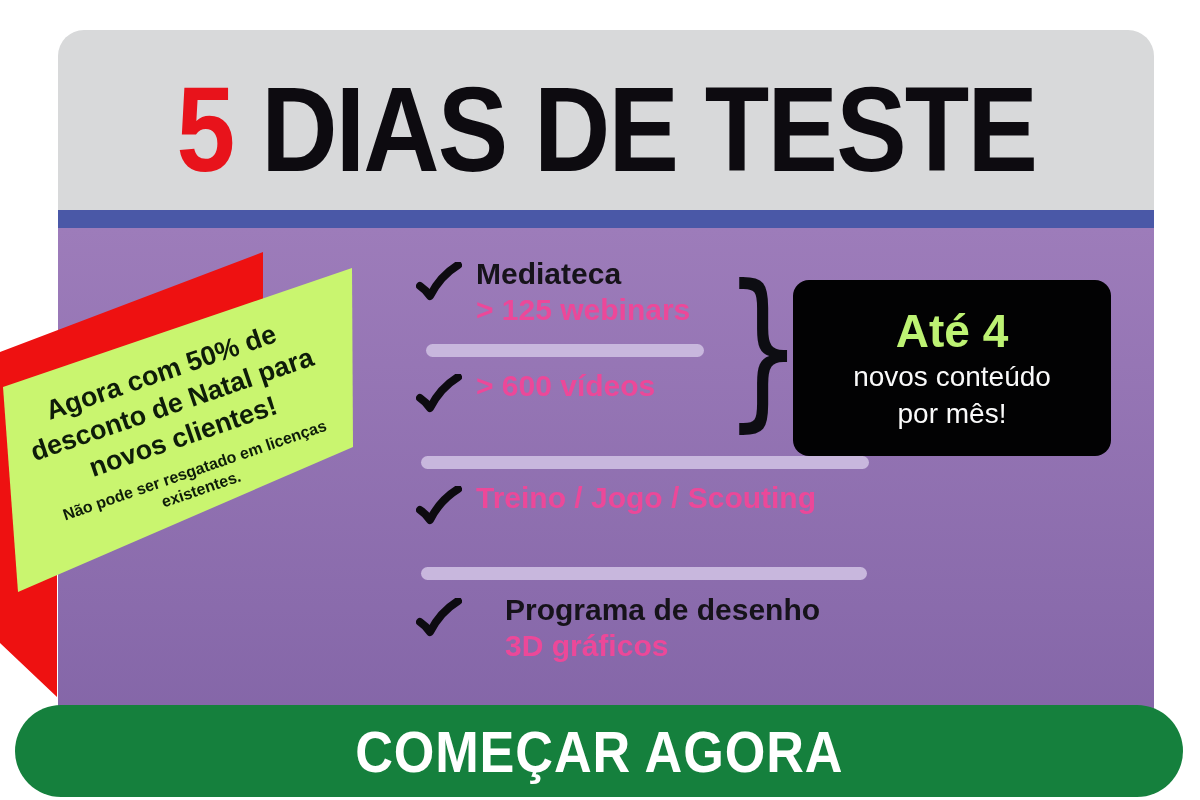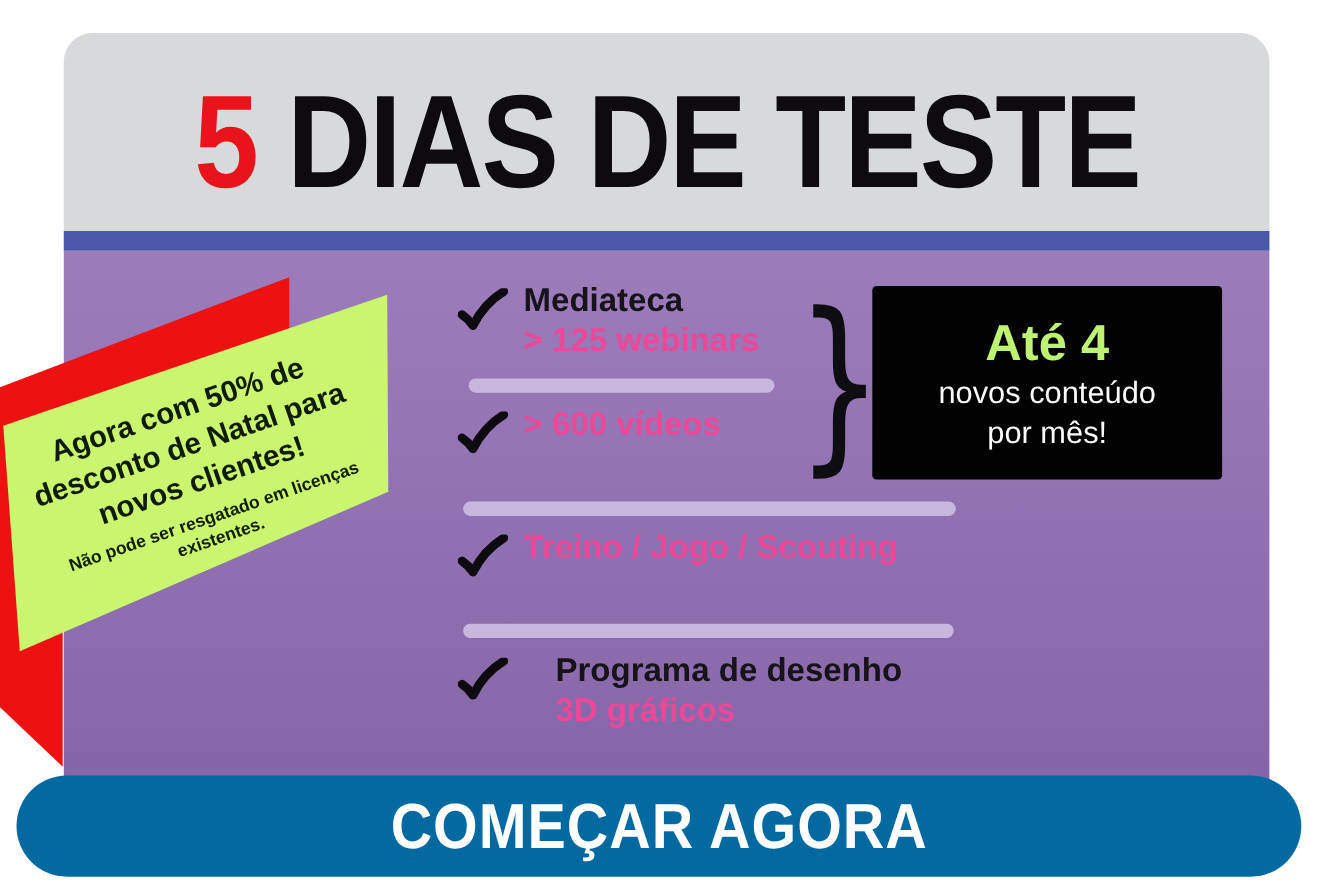--- a/index.html
+++ b/index.html
@@ -66,32 +66,32 @@
   .brace{
     position:absolute;left:714px;top:250px;width:70px;height:200px;
     font-family:"DejaVu Sans", sans-serif;
     font-size:172px;line-height:196px;color:#0d0d12;
     transform:scaleX(0.72);transform-origin:center;
     text-align:center;
   }
 
   
   .highlight-box{
-    position:absolute;left:793px;top:260px;width:318px;height:176px;
-    background:#020203;border-radius:4px;
+    position:absolute;left:793px;top:280px;width:318px;height:176px;
+    background:#020203;border-radius:16px;
     display:flex;flex-direction:column;align-items:center;justify-content:center;
     text-align:center;
   }
   .hb-headline{font-size:46px;font-weight:700;color:var(--box-green);line-height:54px;}
   .hb-line{font-size:28px;font-weight:400;color:#fafafa;line-height:37px;}
 
   
   .cta{
     position:absolute;left:15px;top:705px;width:1168px;height:92px;
-    background:#0369a1;border-radius:46px;
+    background:#15803d;border-radius:46px;
     display:flex;align-items:center;justify-content:center;
     cursor:pointer;border:none;
   }
   .cta-label{
     font-size:58px;font-weight:700;color:#ffffff;letter-spacing:1px;
     transform:scaleX(0.9);transform-origin:center;white-space:nowrap;
   }
 </style>
 </head>
 <body>

